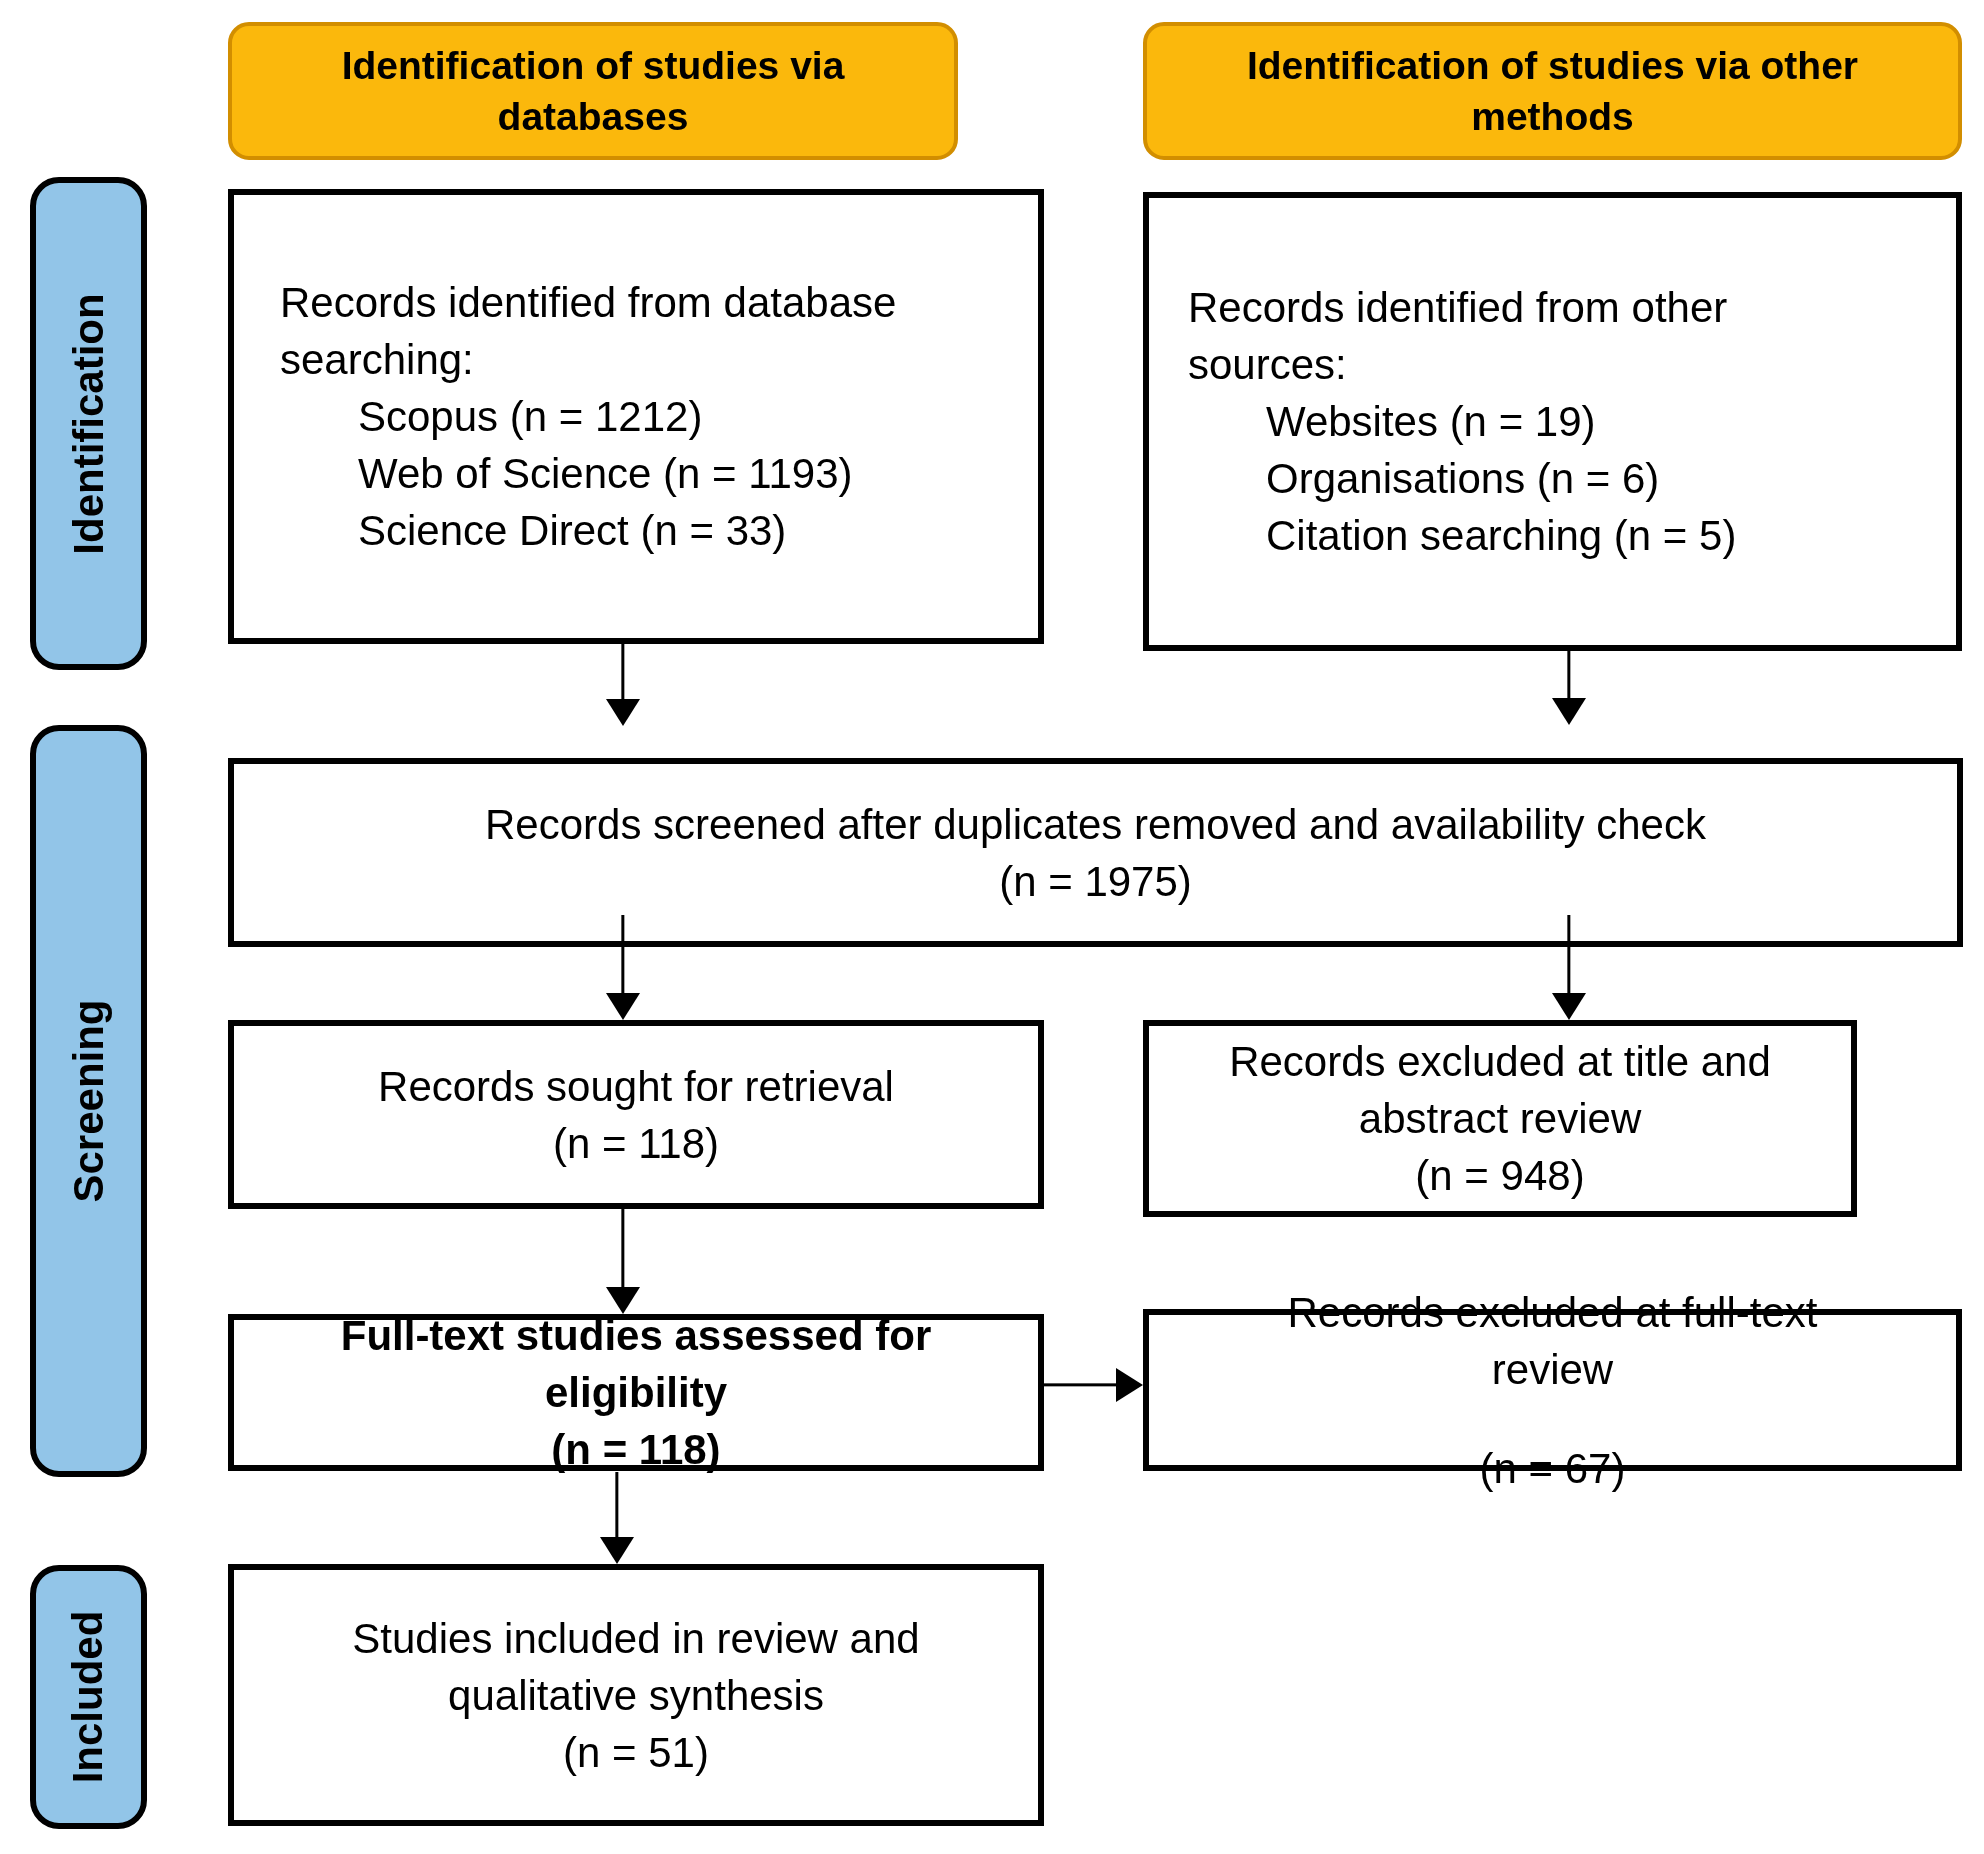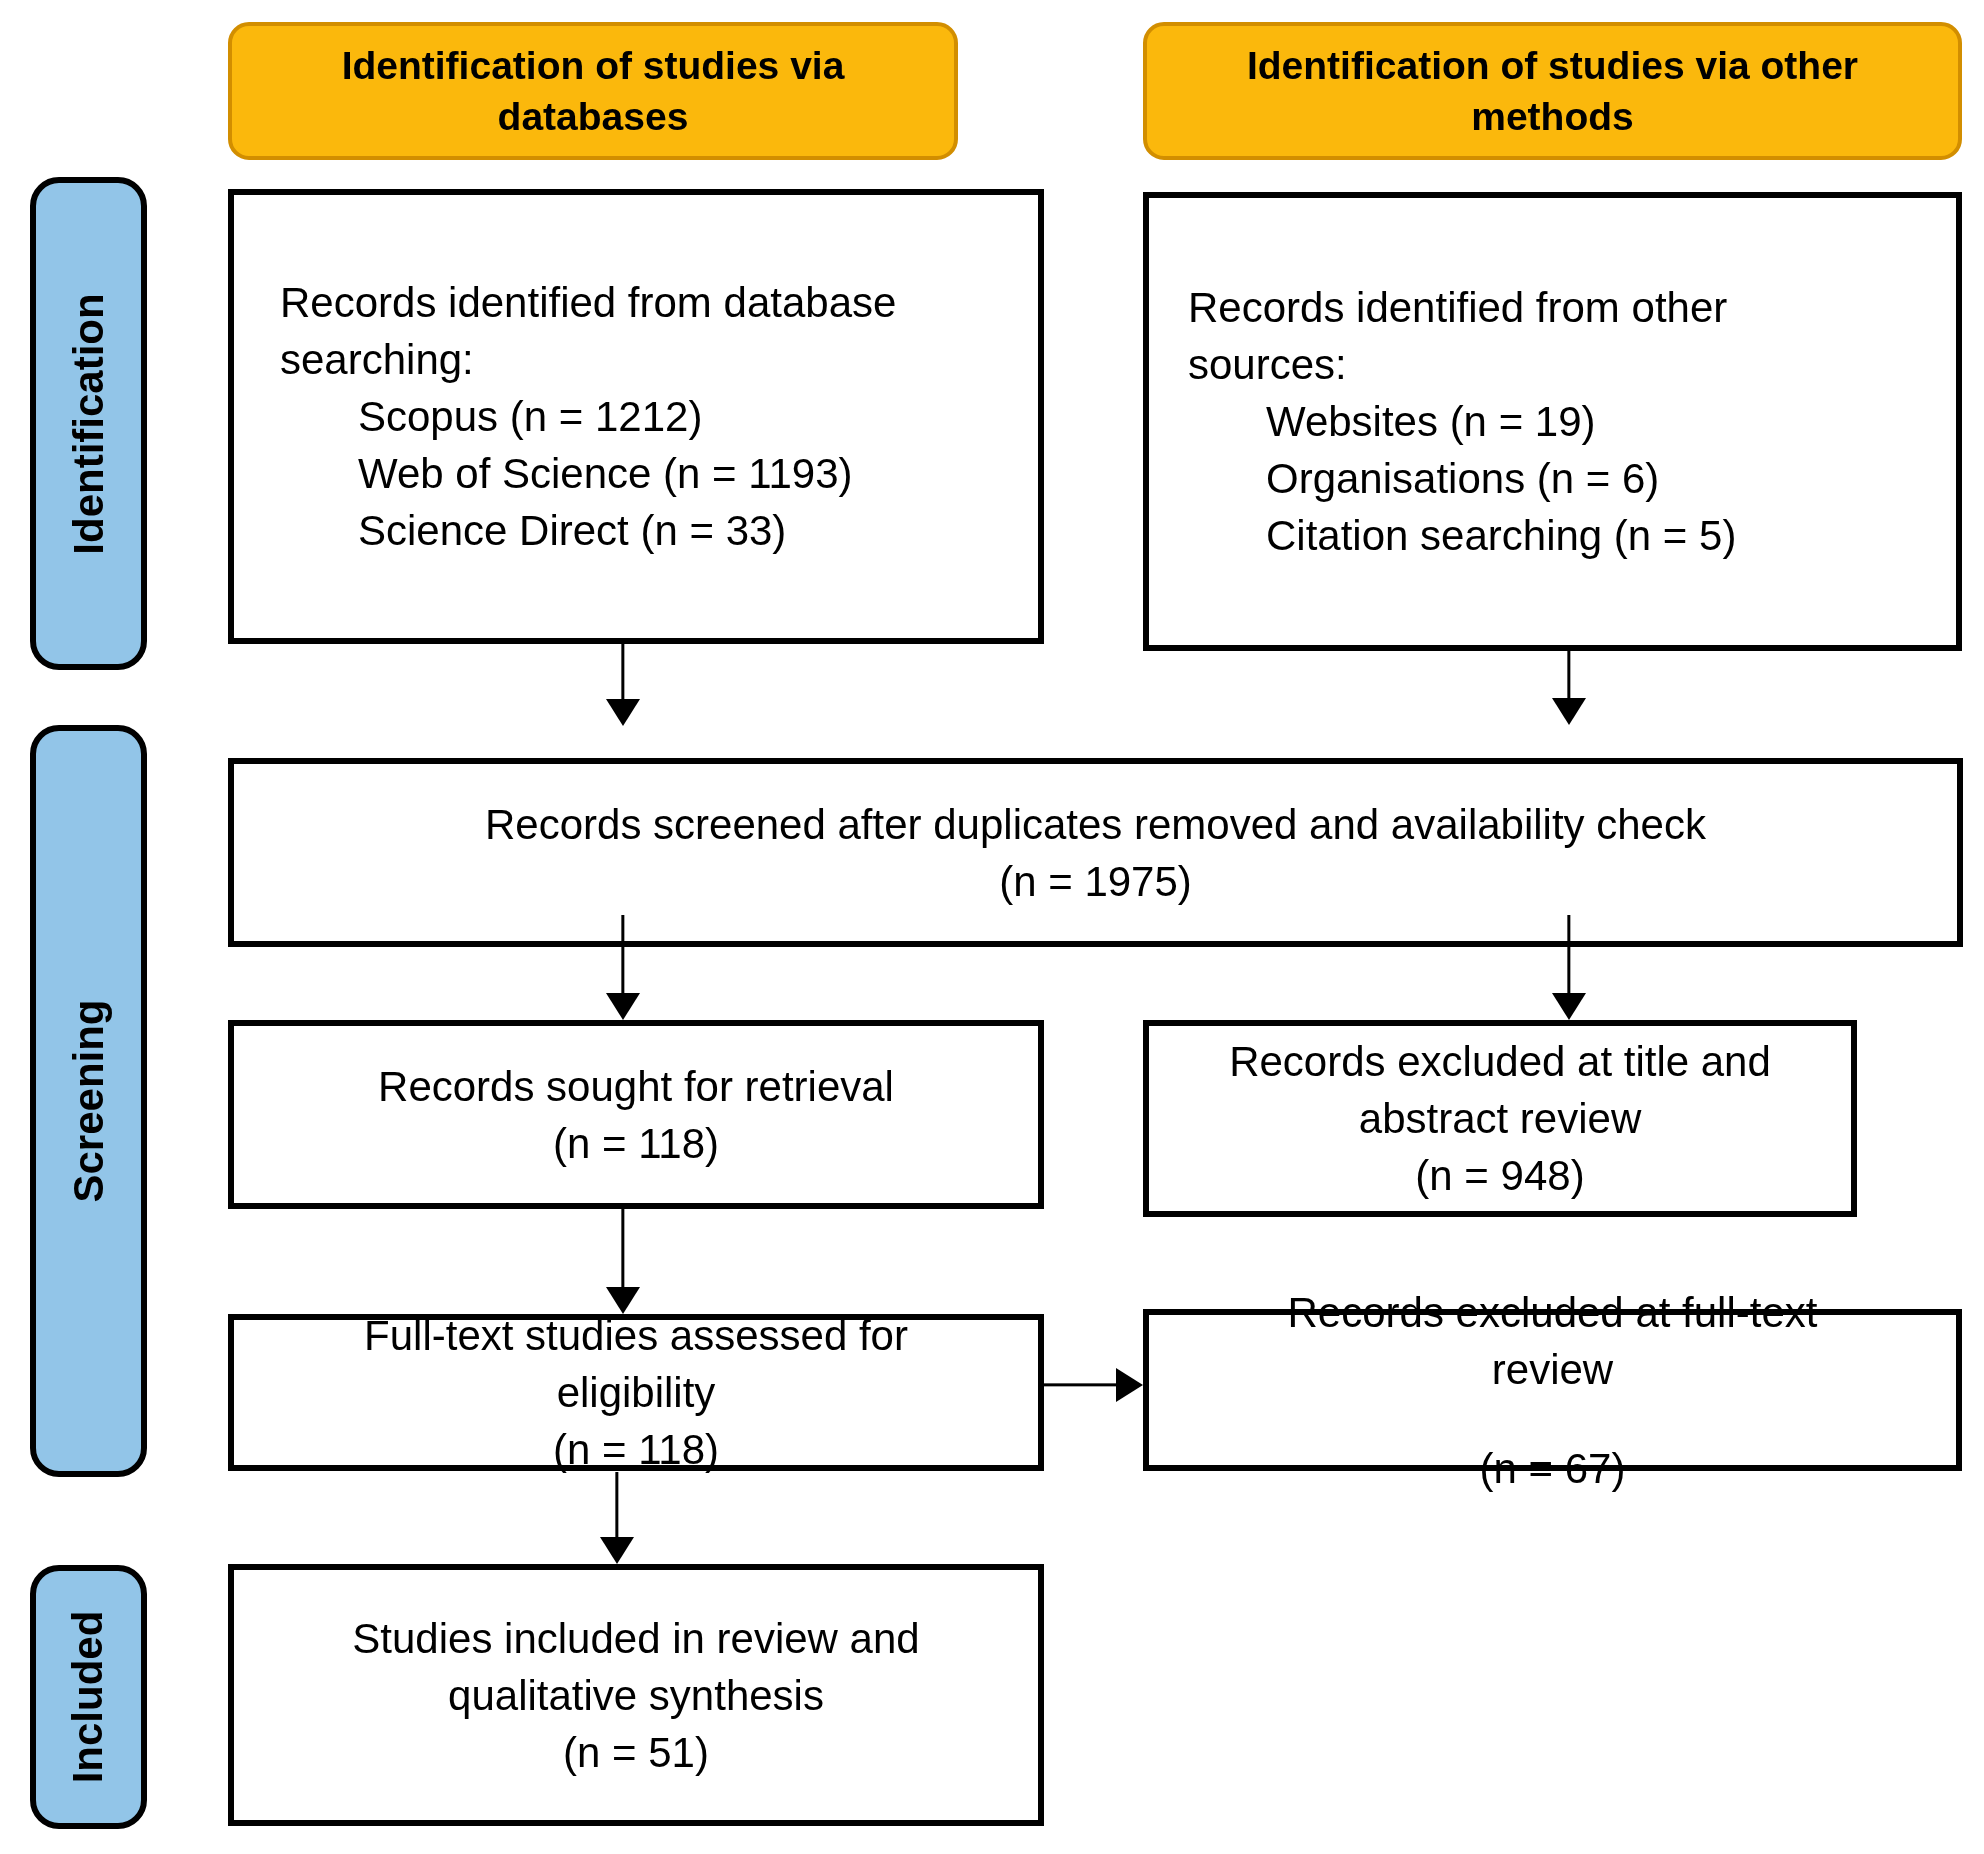--- a/index.html
+++ b/index.html
@@ -144,21 +144,21 @@
   <div class="box" style="left:1143px; top:1020px; width:714px; height:197px; padding:0 50px;">
     <div>Records excluded at title and abstract review</div>
     <div>(n = 948)</div>
   </div>
 
   <div class="varrow" style="left:606px; top:1208px; height:106px;">
     <div class="vline"></div>
     <div class="vhead"></div>
   </div>
 
-  <div class="box" style="left:228px; top:1314px; width:816px; height:157px; padding:0 65px;">
+  <div class="box" style="left:228px; top:1314px; width:816px; height:157px; padding:0 65px;font-weight:bold;">
     <div>Full-text studies assessed for eligibility</div>
     <div>(n = 118)</div>
   </div>
   <div class="box" style="left:1143px; top:1309px; width:819px; height:162px; padding:0 78px;gap:42px;">
     <div>Records excluded at full-text review</div>
     <div>(n = 67)</div>
   </div>
 
   <div class="harrow" style="left:1044px; top:1368px; width:99px;">
     <div class="hline"></div>

